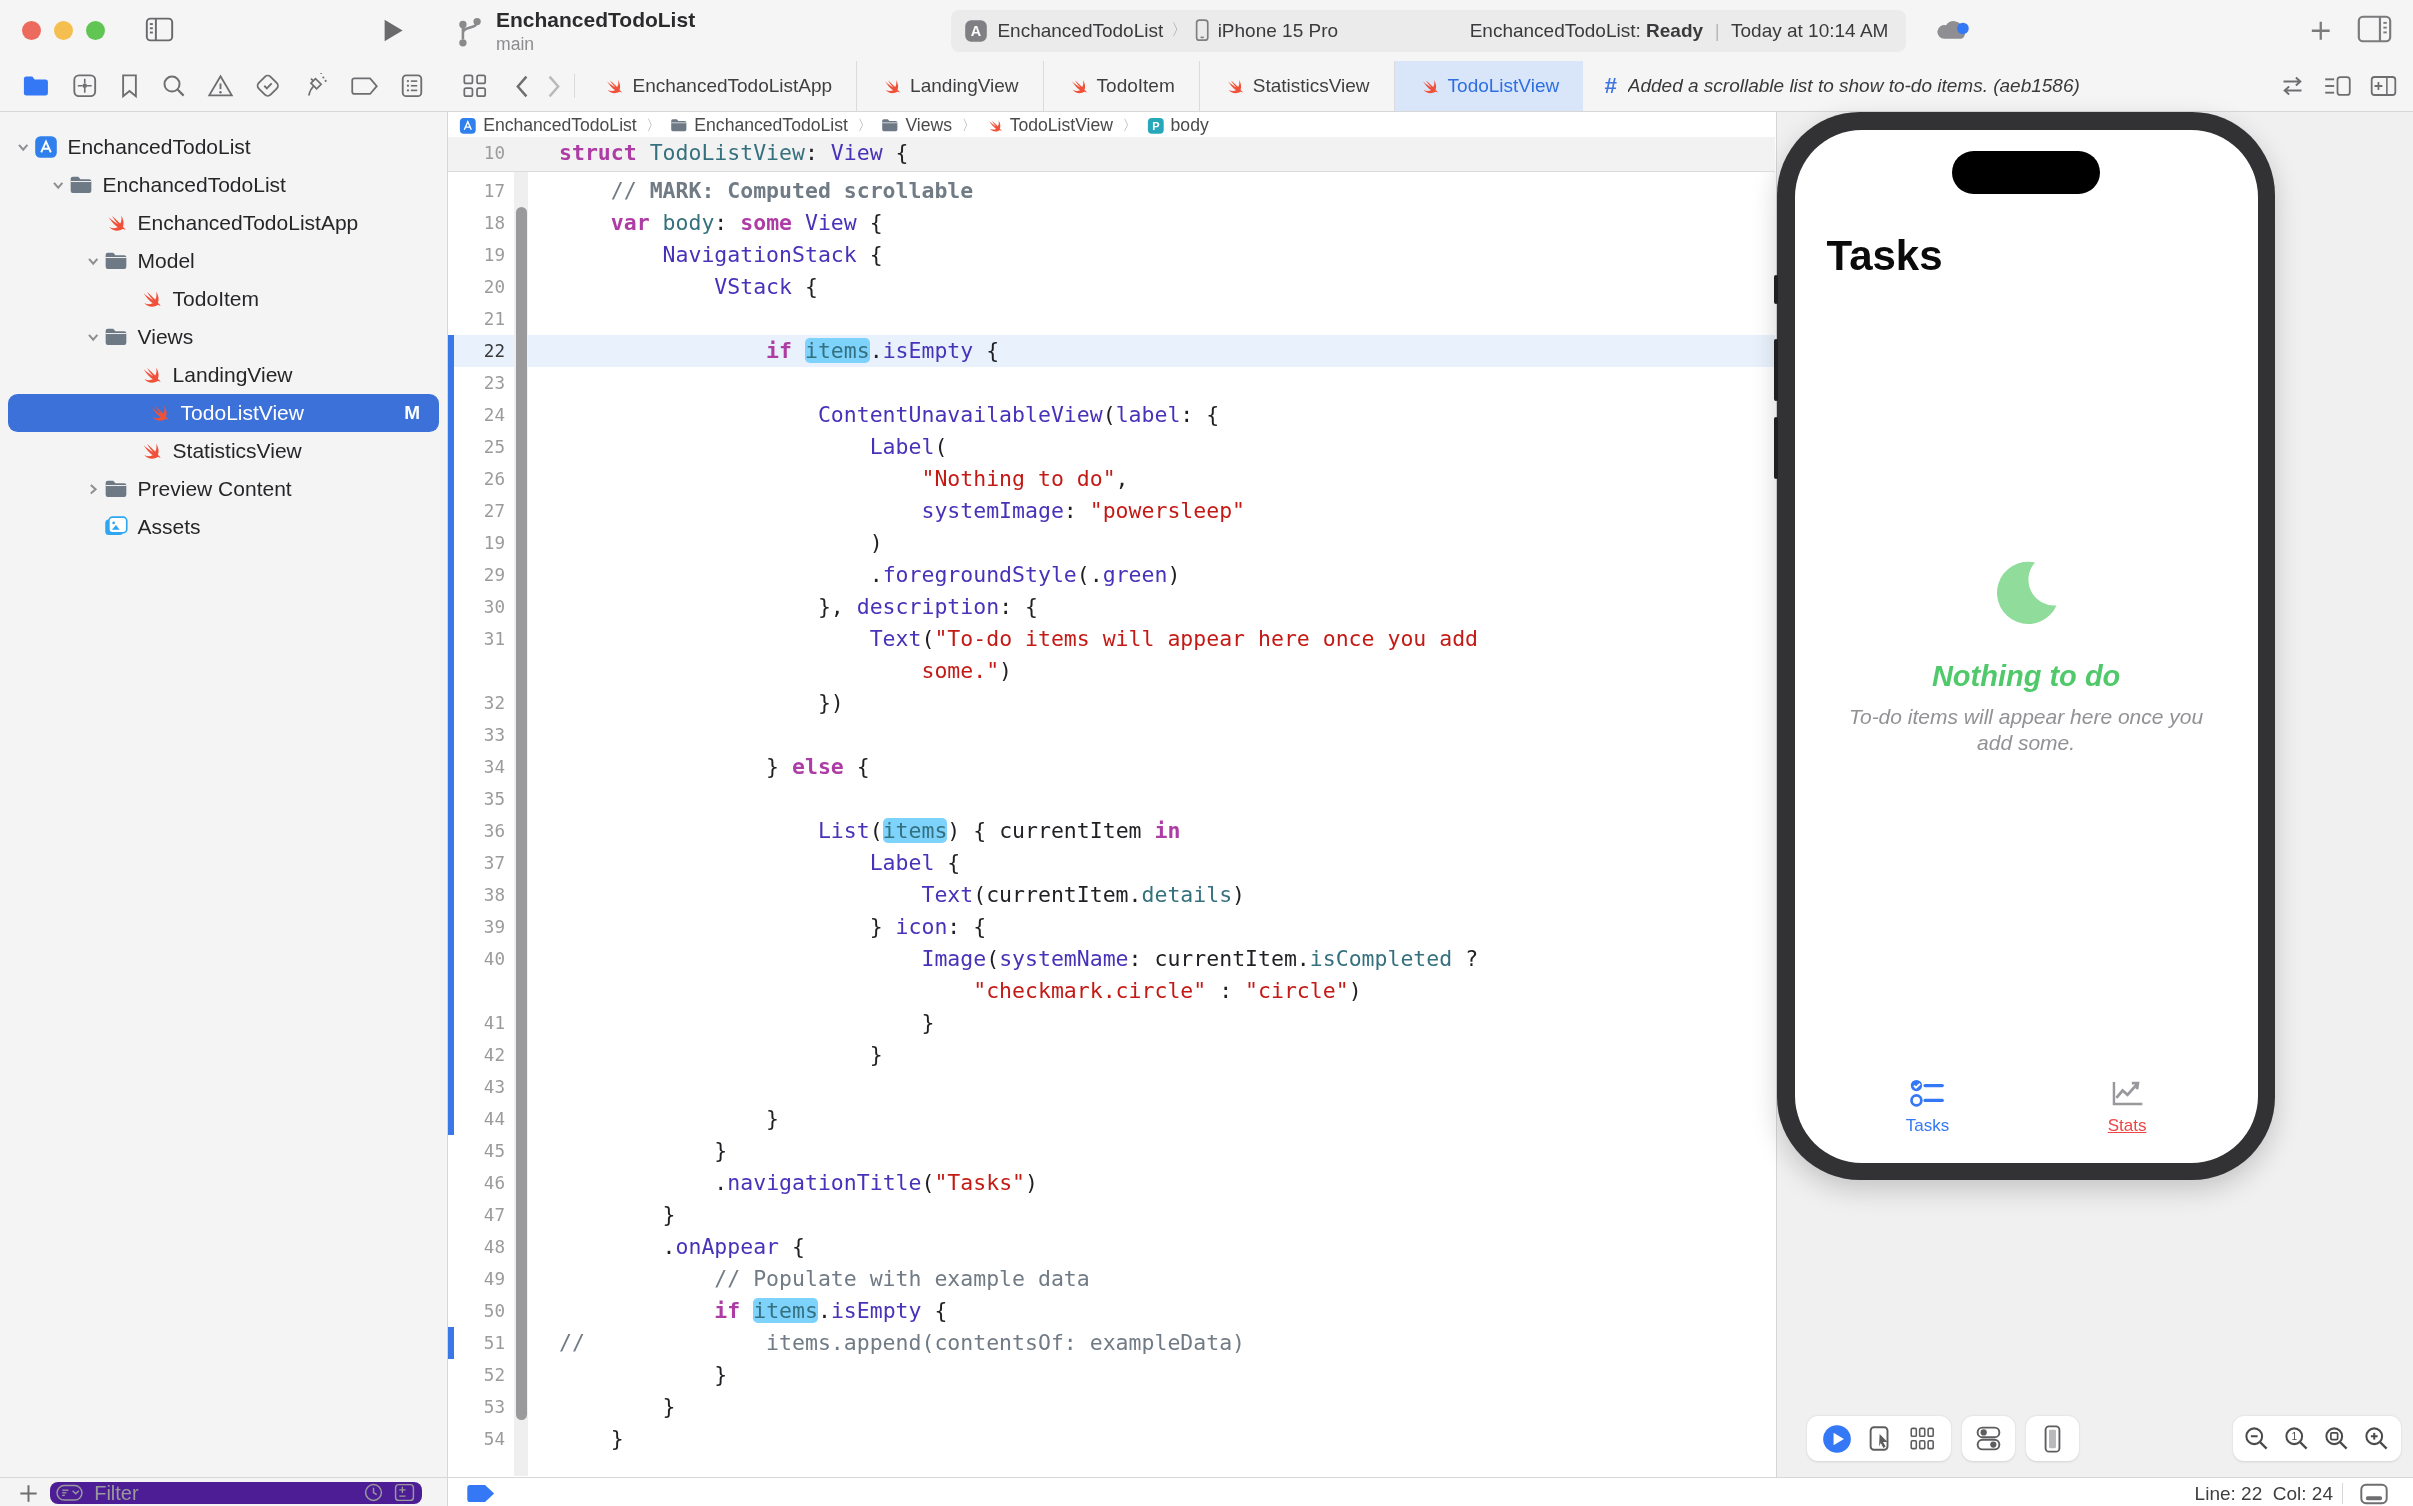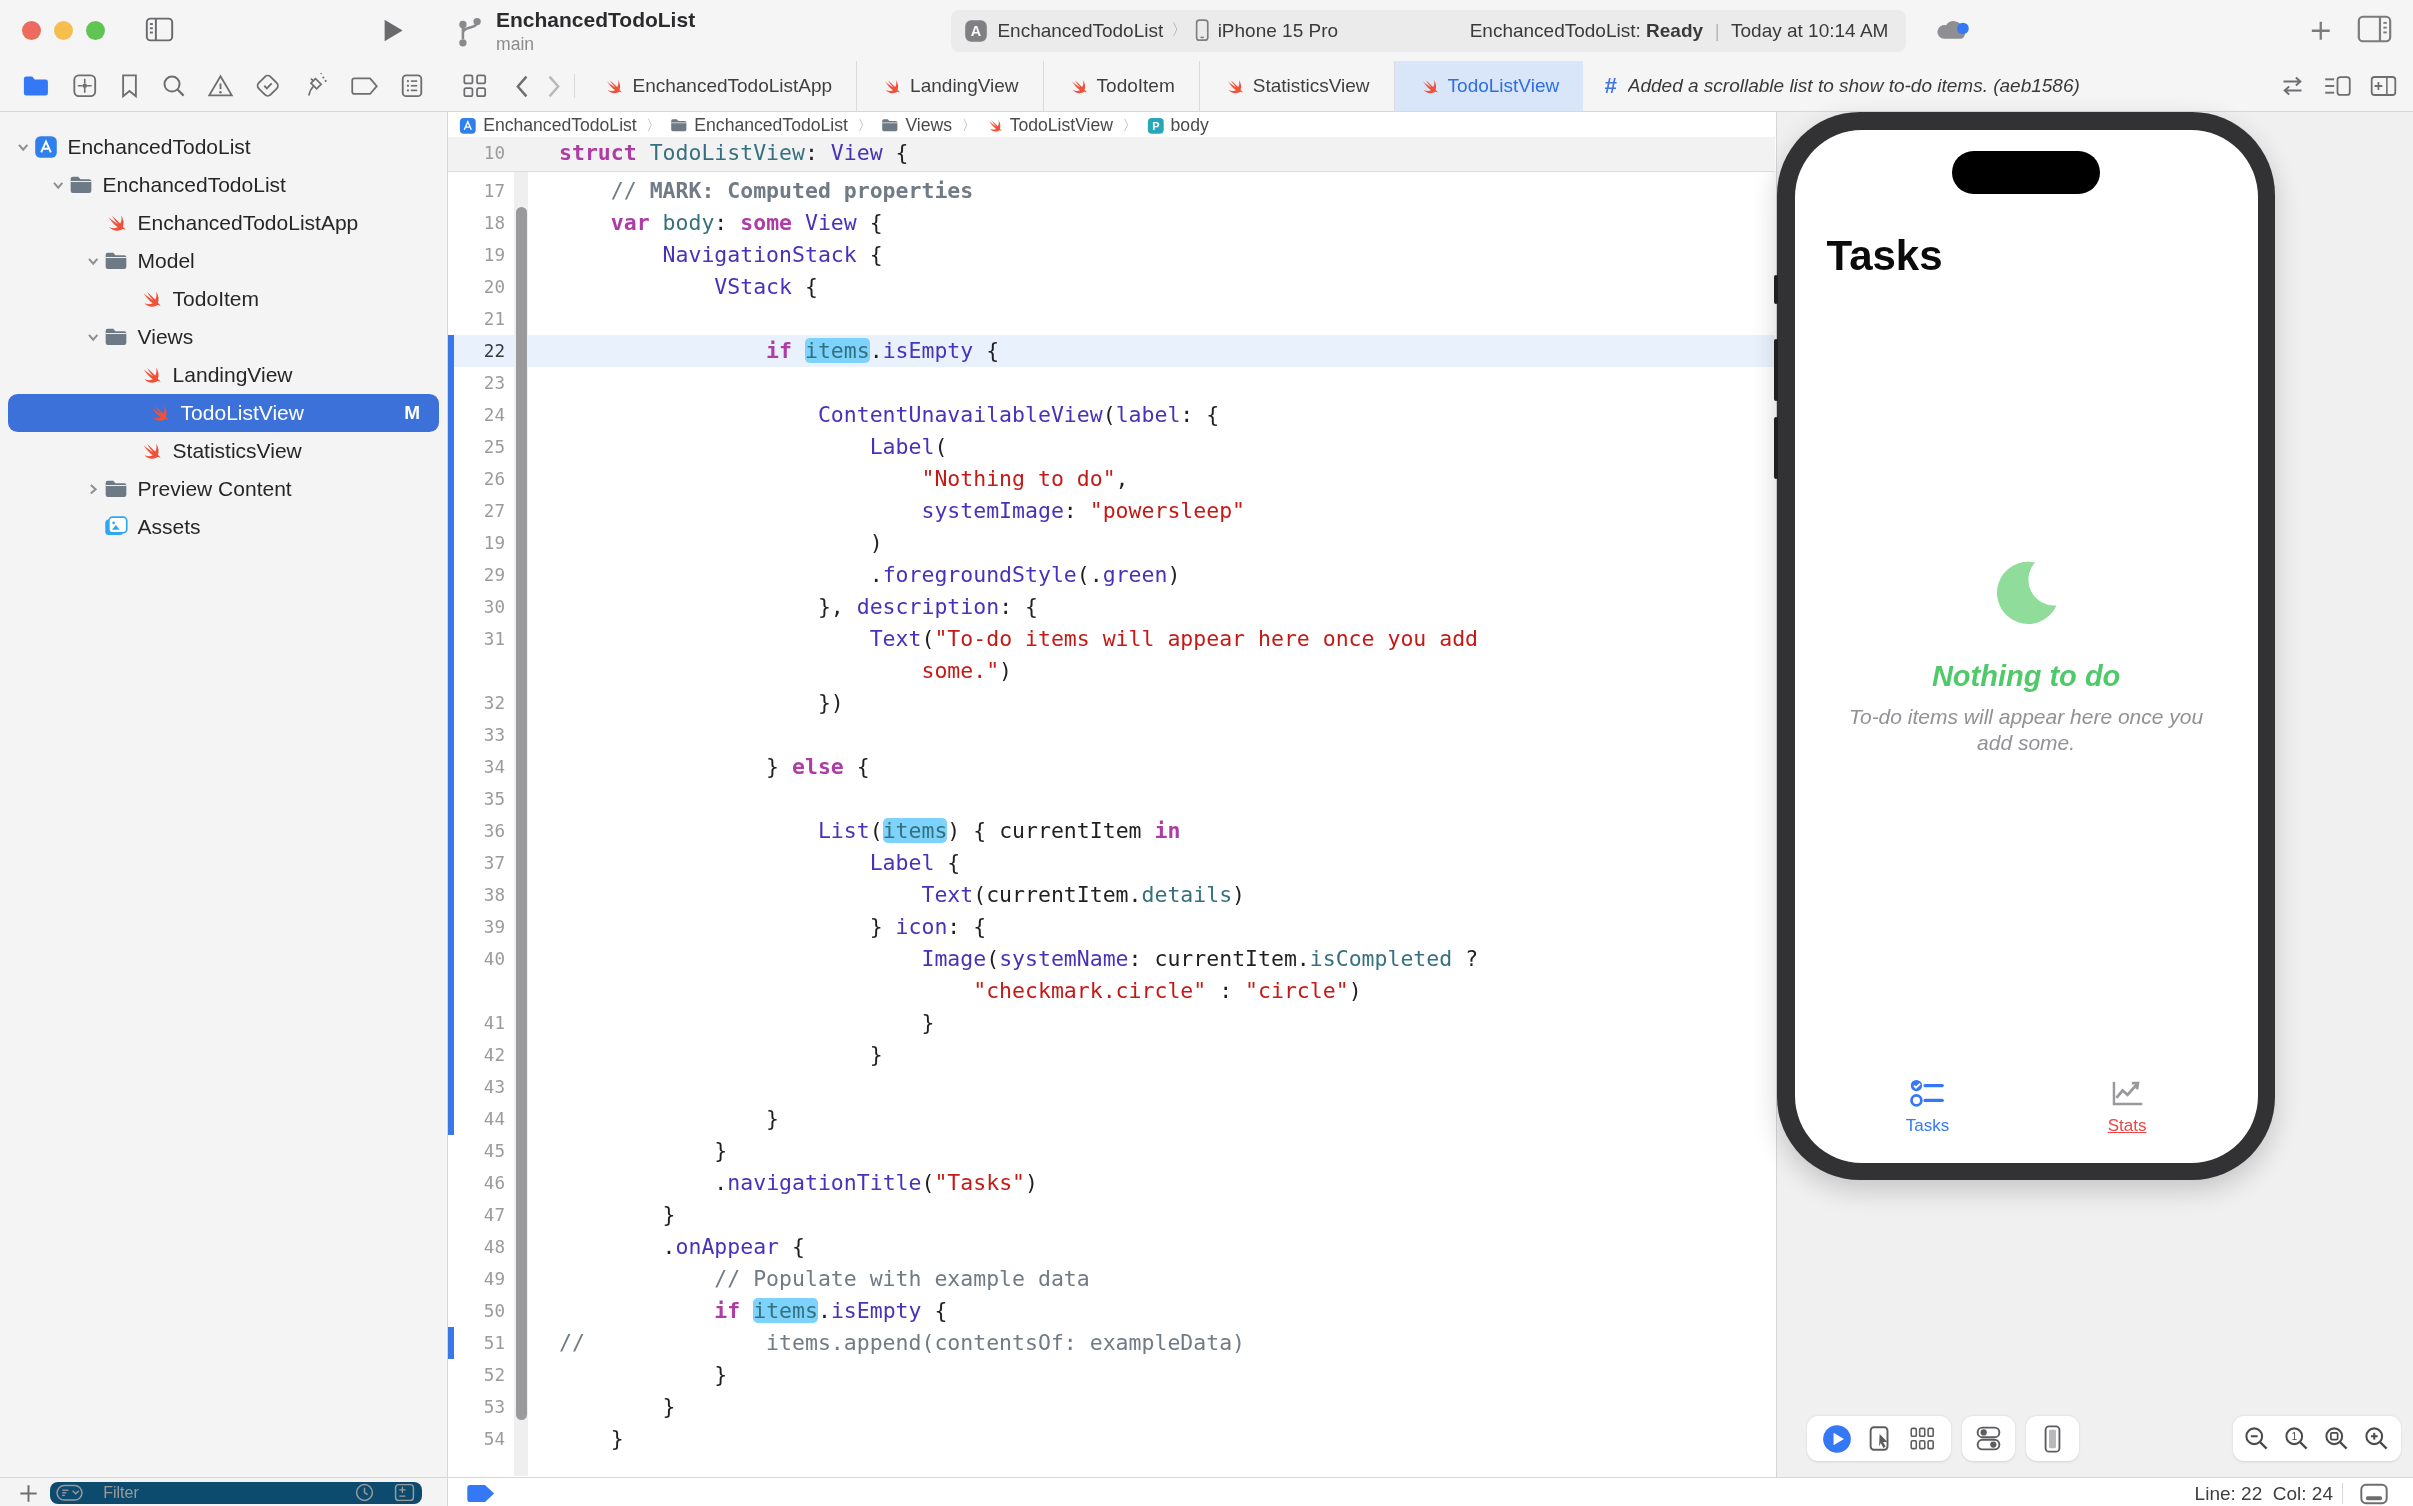--- a/index.html
+++ b/index.html
@@ -90,22 +90,22 @@
   .ptab.active{color:#3478f6;}
   .ptab.inactive{color:#ef4444;text-decoration:underline;}
   .sidebtn{position:absolute;background:#1f1f21;border-radius:3.2px;}
   #canvas-bottom{left:0;bottom:4.8px;width:638px;height:56px;}
   .cgroup{position:absolute;background:#fff;border-radius:11.2px;box-shadow:0 0.8px 2.4px rgba(0,0,0,.12);
           display:flex;align-items:center;justify-content:center;gap:16px;height:45px;}
 
   
   #bottombar{left:0;top:1477px;width:2413px;height:30px;background:#fff;border-top:0.8px solid #d8d7d8;}
   #bottom-left{left:0;top:0;width:447px;height:30px;background:#f5f4f5;display:flex;align-items:center;border-right:0.8px solid #d8d7d8;}
-  #filter-field{display:flex;align-items:center;background:#0c4a6e;border-radius:8px;height:22.3px;
-                width:359px;margin-left:11.2px;padding:0 6.4px;gap:20px;font-size:16px;color:#9a9a9c;}
+  #filter-field{display:flex;align-items:center;background:#4c1d95;border-radius:8px;height:22.3px;
+                width:359px;margin-left:11.2px;padding:0 6.4px;gap:11px;font-size:20px;color:#9a9a9c;}
   #filter-field .ph{flex:1;}
   #linecol{position:absolute;right:80px;top:4.8px;font-size:19px;color:#3f3f41;}
   #bp-icon{left:465px;top:4.8px;}
 </style>
 </head>
 <body>
 
 <div id="stage">
 
   <div id="toolbar" class="abs">
@@ -534,21 +534,21 @@
       </span>
     </div>
 
   <div id="editor" class="abs">
     <div id="ribbon-light" class="abs"></div>
     <div id="ribbon-dark" class="abs" style="top: 70px; height: 1213px;"></div>
     <div id="sticky">
       <div class="crow" id="sticky-row"><div class="crow"><span class="lnum">10</span><span class="ccode"><span class="kw">struct</span><span class="pl"> </span><span class="pr">TodoListView</span><span class="pl">: </span><span class="ty">View</span><span class="pl"> {</span></span></div></div>
     </div>
     <div id="code-rows">
-        <div class="crow"><span class="lnum">17</span><span class="ccode"><span class="pl">    </span><span class="cm">// </span><span class="cmb">MARK: Computed properties</span></span></div>
+        <div class="crow"><span class="lnum">17</span><span class="ccode"><span class="pl">    </span><span class="cm">// </span><span class="cmb">MARK: Computed scrollable</span></span></div>
         <div class="crow"><span class="lnum">18</span><span class="ccode"><span class="pl">    </span><span class="kw">var</span><span class="pl"> </span><span class="pr">body</span><span class="pl">: </span><span class="kw">some</span><span class="pl"> </span><span class="ty">View</span><span class="pl"> {</span></span></div>
         <div class="crow"><span class="lnum">19</span><span class="ccode"><span class="pl">        </span><span class="ty">NavigationStack</span><span class="pl"> {</span></span></div>
         <div class="crow"><span class="lnum">20</span><span class="ccode"><span class="pl">            </span><span class="ty">VStack</span><span class="pl"> {</span></span></div>
         <div class="crow"><span class="lnum">21</span><span class="ccode"></span></div>
         <div class="crow cur"><span class="cbar"></span><span class="lnum">22</span><span class="ccode"><span class="pl">                </span><span class="kw">if</span><span class="pl"> </span><span class="prh">items</span><span class="pl">.</span><span class="ty">isEmpty</span><span class="pl"> {</span></span></div>
         <div class="crow"><span class="cbar"></span><span class="lnum">23</span><span class="ccode"></span></div>
         <div class="crow"><span class="cbar"></span><span class="lnum">24</span><span class="ccode"><span class="pl">                    </span><span class="ty">ContentUnavailableView</span><span class="pl">(</span><span class="ty">label</span><span class="pl">: {</span></span></div>
         <div class="crow"><span class="cbar"></span><span class="lnum">25</span><span class="ccode"><span class="pl">                        </span><span class="ty">Label</span><span class="pl">(</span></span></div>
         <div class="crow"><span class="cbar"></span><span class="lnum">26</span><span class="ccode"><span class="pl">                            </span><span class="st">"Nothing to do"</span><span class="pl">,</span></span></div>
         <div class="crow"><span class="cbar"></span><span class="lnum">27</span><span class="ccode"><span class="pl">                            </span><span class="ty">systemImage</span><span class="pl">: </span><span class="st">"powersleep"</span></span></div>

